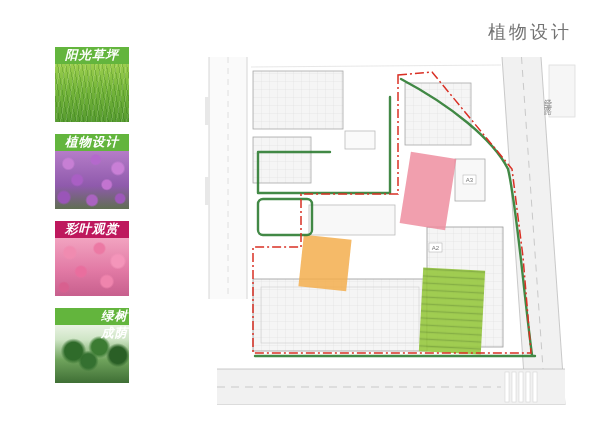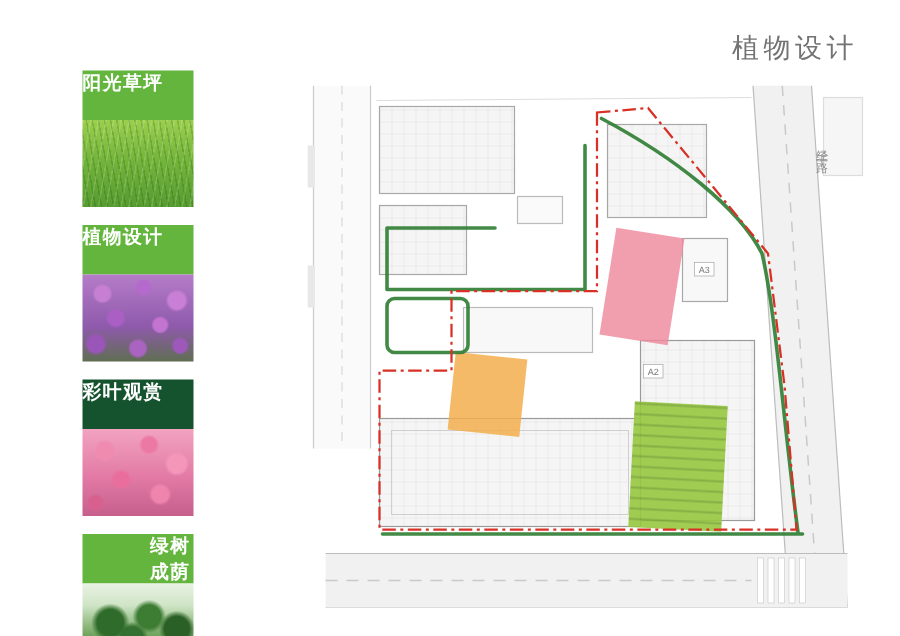--- a/index.html
+++ b/index.html
@@ -26,27 +26,29 @@
 
   
   .legend {
     position: absolute;
     left: 55px;
     top: 47px;
     width: 74px;
   }
   .legend-item { margin-bottom: 12px; }
   .legend-label {
-    height: 33px;
+    height: 17px;
     line-height: 17px;
+    text-align: center;
     color: #ffffff;
     font-size: 12.5px;
     font-weight: bold;
     letter-spacing: 1px;
     background: #63b53d; 
+    font-style: italic;
   }
   .legend-photo { width: 74px; height: 58px; }
 
   .photo-grass {
     background:
       repeating-linear-gradient(100deg, rgba(255,255,255,.14) 0 1px, rgba(255,255,255,0) 1px 5px),
       repeating-linear-gradient(80deg, rgba(20,80,10,.20) 0 1px, rgba(0,0,0,0) 1px 4px),
       linear-gradient(180deg, #9ccf4e 0%, #74b53a 45%, #569b2f 100%);
   }
   .photo-purple {
@@ -110,21 +112,21 @@
   <div class="legend">
     <div class="legend-item">
       <div class="legend-label" style="background-color: rgb(99, 181, 61);">阳光草坪</div>
       <div class="legend-photo photo-grass"></div>
     </div>
     <div class="legend-item">
       <div class="legend-label" style="background-color: rgb(99, 181, 61);">植物设计</div>
       <div class="legend-photo photo-purple"></div>
     </div>
     <div class="legend-item">
-      <div class="legend-label" style="background-color: #14532d;">彩叶观赏</div>
+      <div class="legend-label" style="background-color: #be185d;">彩叶观赏</div>
       <div class="legend-photo photo-pink"></div>
     </div>
     <div class="legend-item">
       <div class="legend-label" style="background-color: rgb(99, 181, 61); padding-left: 45px;">绿树成荫</div>
       <div class="legend-photo photo-trees"></div>
     </div>
   </div>
 
   <div class="plan">
     <svg viewBox="0 0 372 348" width="372" height="348">

